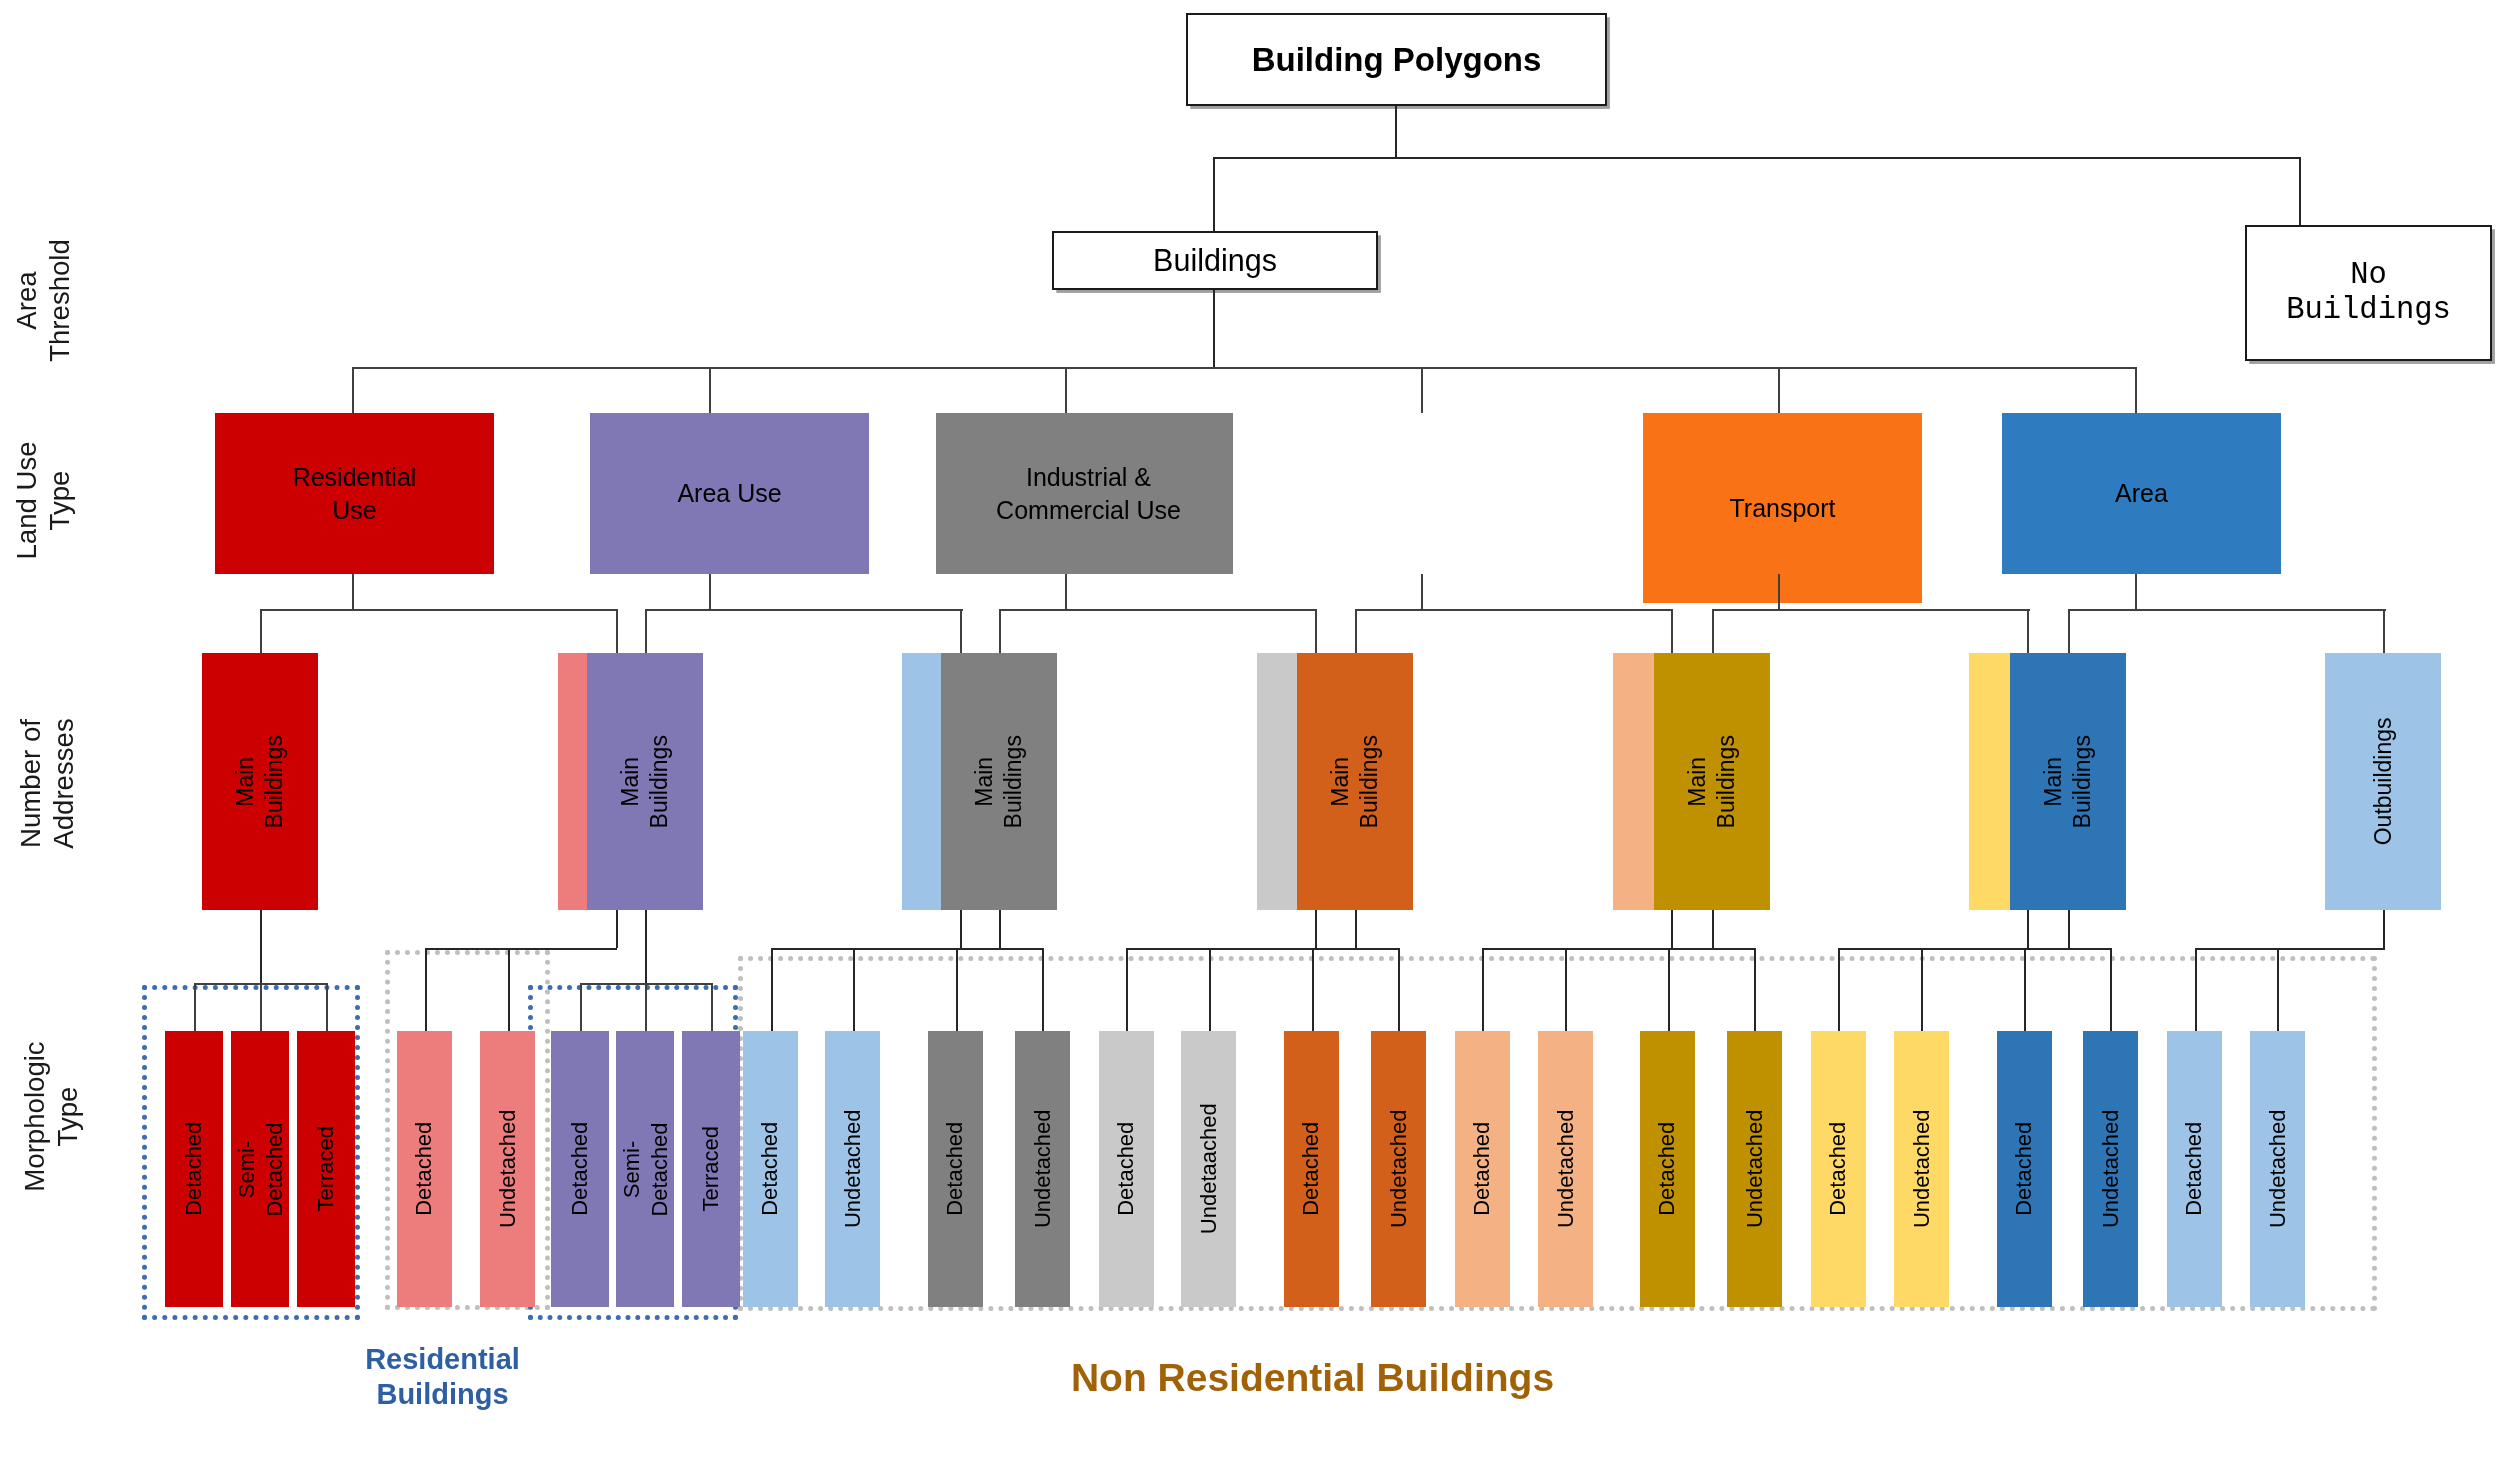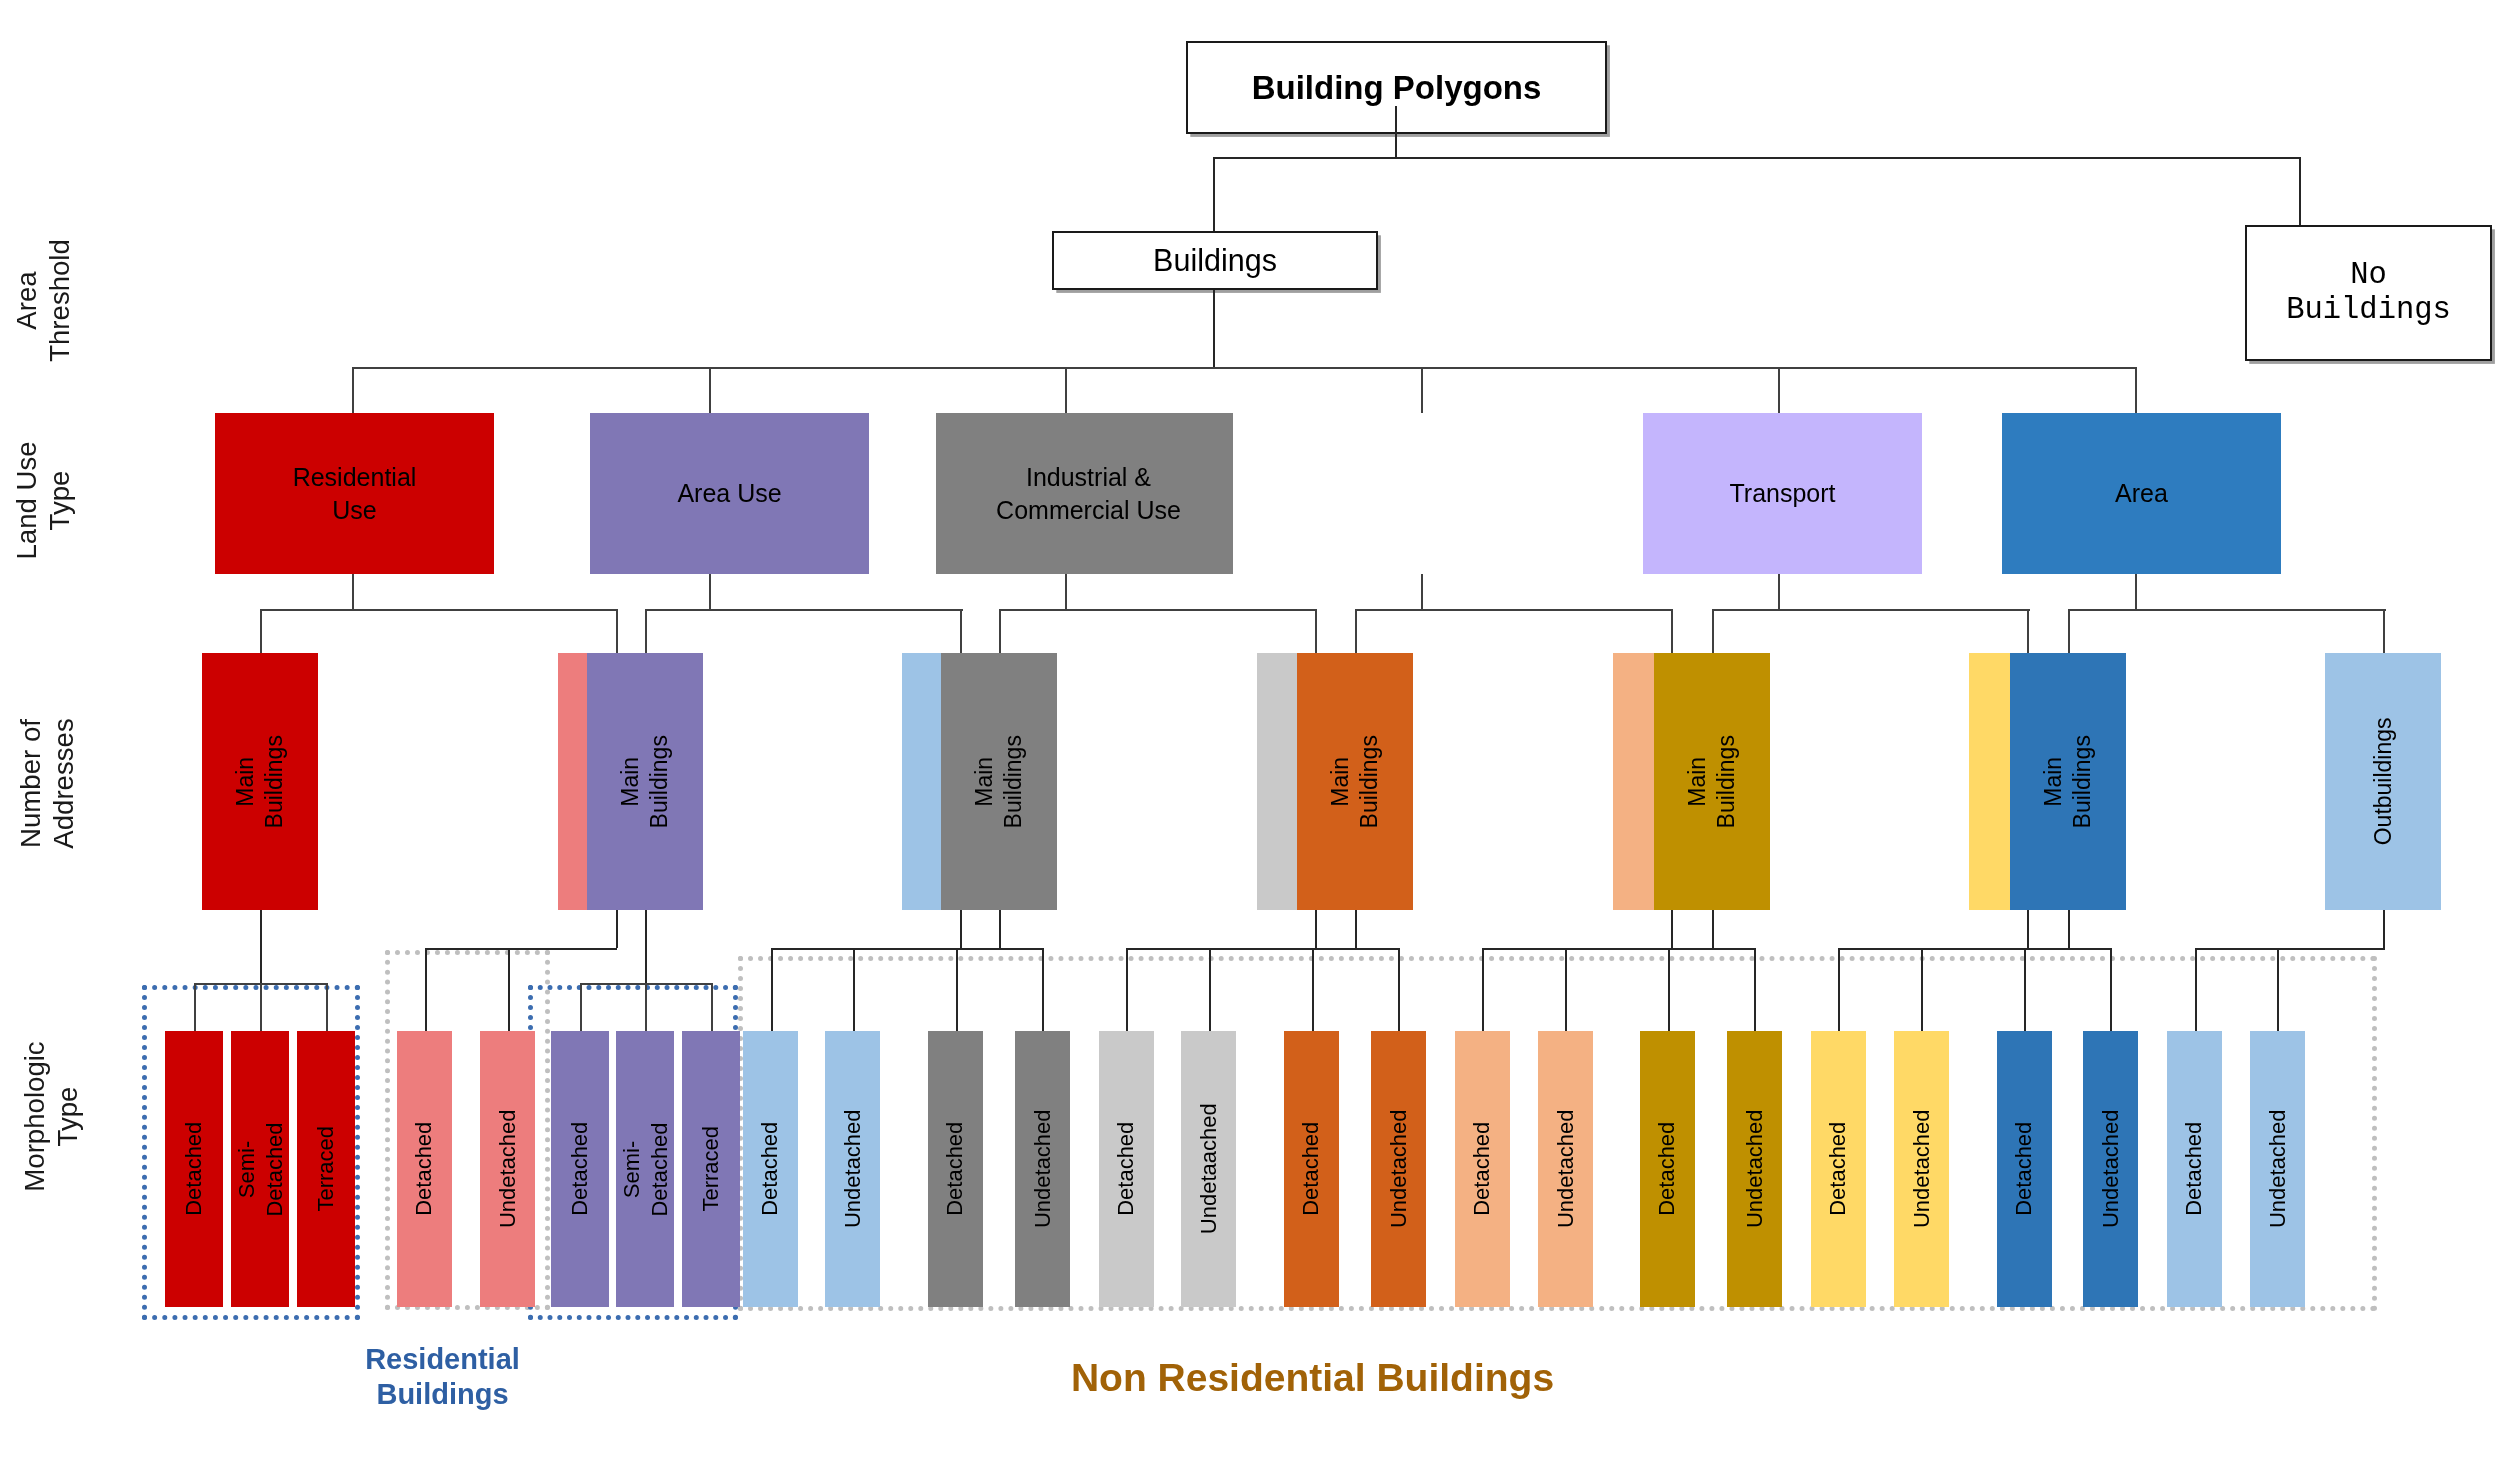--- a/index.html
+++ b/index.html
@@ -23,21 +23,21 @@
   }
 
   
   .wbox{
     background:#ffffff;
     border:2.9px solid #1a1a1a;
     display:flex;align-items:center;justify-content:center;
     text-align:center;color:#000;
     box-shadow:3.6px 3.6px 0 -0.7px rgba(80,80,80,.55);
   }
-  .wbox.title{font-weight:bold;font-size:33px;margin-top:28px;}
+  .wbox.title{font-weight:bold;font-size:33px;}
   .wbox.plain{font-size:30.5px;font-weight:normal;}
   .wbox.multi{font-size:30.5px;line-height:1.15;white-space:pre-line;}
 
   
   .lubox{
     display:flex;align-items:center;justify-content:center;
     text-align:center;color:#000;font-size:25px;line-height:1.3;
     white-space:pre-line;
   }
 
@@ -118,21 +118,21 @@
     <span>Residential
 Use</span>
   </div>
   <div class="abs lubox" style="left:590px;top:413px;width:279px;height:161px;background:#8077B5;">
     <span>Area Use</span>
   </div>
   <div class="abs lubox" style="left:936px;top:413px;width:297px;height:161px;background:#808080;padding-left:8px;">
     <span>Industrial &amp;
 Commercial Use</span>
   </div>
-  <div class="abs lubox" style="left:1643px;top:413px;width:279px;height:161px;background:#c4b5fd;">
+  <div class="abs lubox" style="left:1643px;top:413px;width:279px;height:190px;background:#f97316;">
     <span>Transport</span>
   </div>
   <div class="abs lubox" style="left:2002px;top:413px;width:279px;height:161px;background:#2E7CBF;">
     <span>Area</span>
   </div>
 
   <div class="vline" style="left:352px;top:574px;height:35px;"></div>
   <div class="hline" style="left:260px;top:609px;width:358px;"></div>
   <div class="vline" style="left:260px;top:609px;height:44px;"></div>
   <div class="vline" style="left:616px;top:609px;height:44px;"></div>

